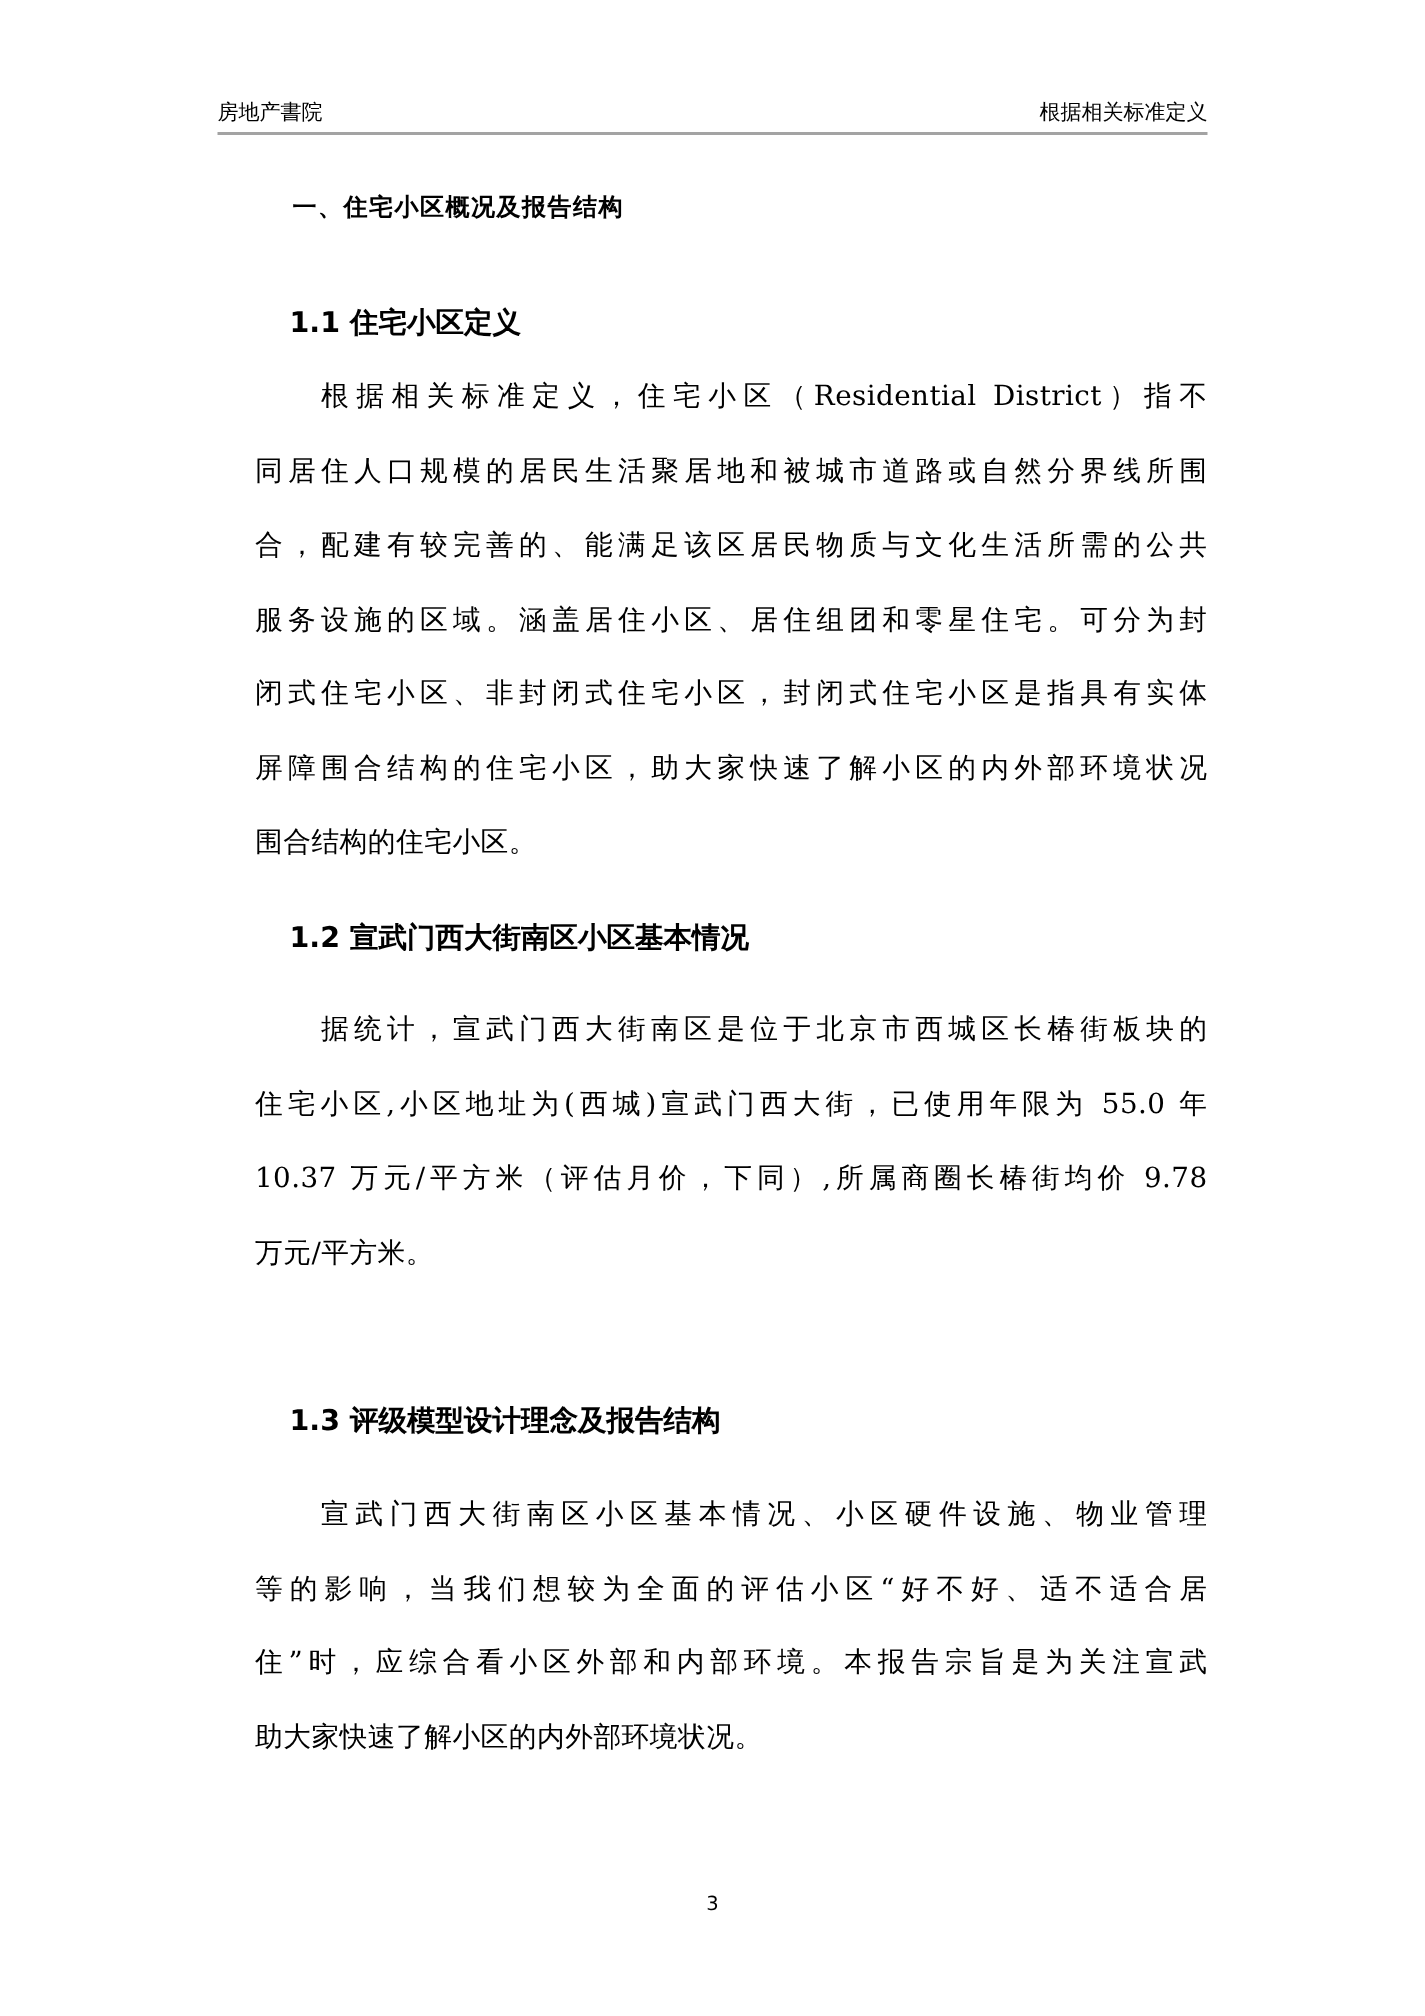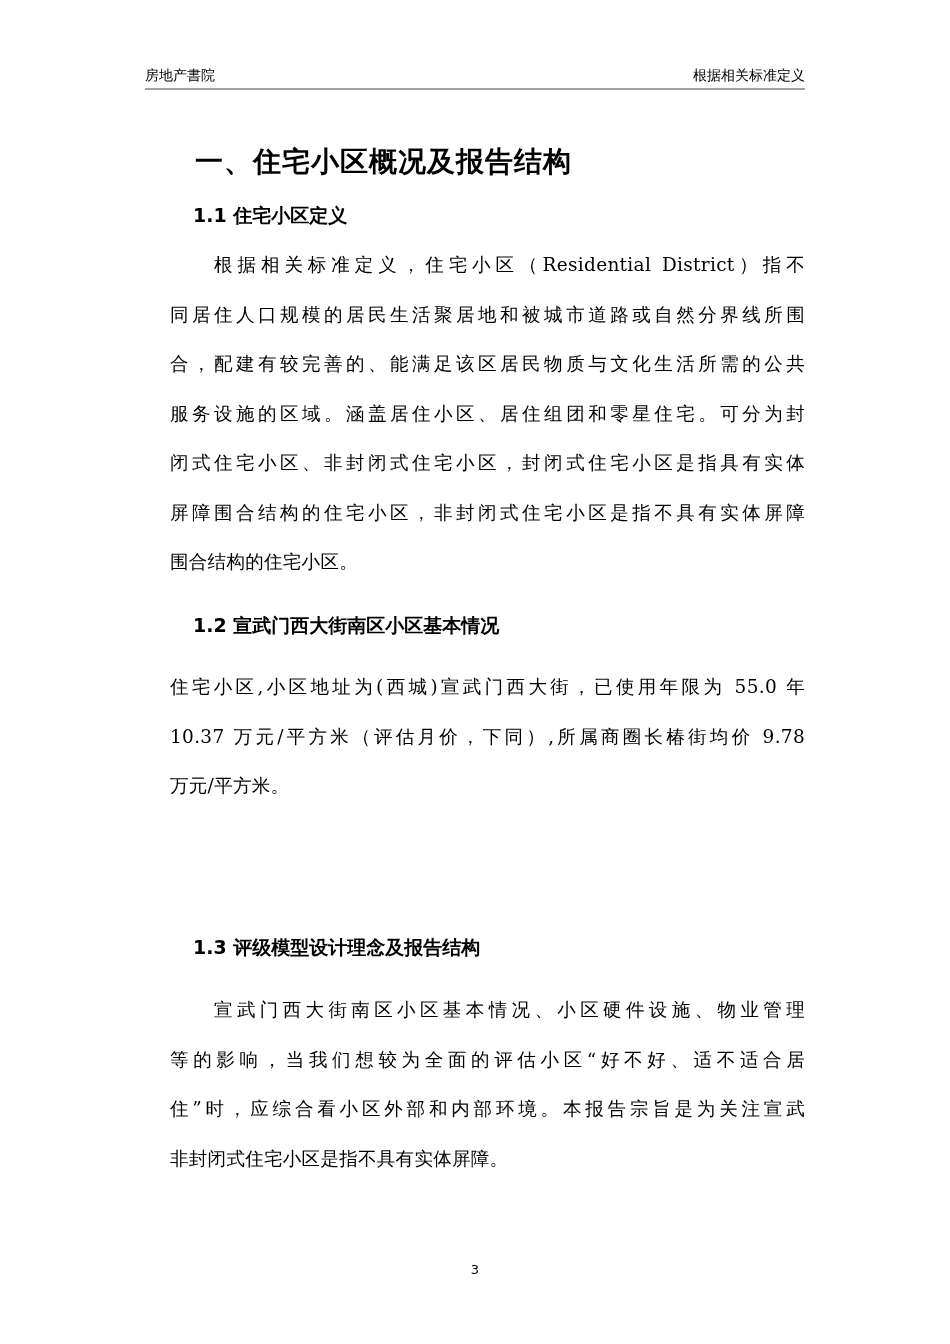--- a/index.html
+++ b/index.html
@@ -26,26 +26,25 @@
       font-size: 14px;
       line-height: 22px;
     }
     .header .left { position: absolute; left: 0; top: 0; }
     .header .right { position: absolute; right: 0; top: 0; }
 
     .h1 {
       position: absolute;
       left: 195px;
       top: 120px;
-      font-size: 28px;
+      font-size: 16px;
       font-weight: bold;
       line-height: 36px;
       letter-spacing: 1px;
       font-family: "DejaVu Sans", "Liberation Sans", sans-serif;
-      margin-top: 24px;
     }
     .h2 {
       position: absolute;
       left: 193px;
       font-size: 19px;
       font-weight: bold;
       line-height: 30px;
       font-family: "DejaVu Sans", "Liberation Sans", sans-serif;
     }
     .para {
@@ -88,32 +87,33 @@
 
 <div class="h1">一、住宅小区概况及报告结构</div>
 
 <div class="h2" style="top:200px;">1.1 住宅小区定义</div>
 <div class="para" style="top:240px;">
   <span class="line first">根据相关标准定义，住宅小区（Residential District）指不</span>
   <span class="line">同居住人口规模的居民生活聚居地和被城市道路或自然分界线所围</span>
   <span class="line">合，配建有较完善的、能满足该区居民物质与文化生活所需的公共</span>
   <span class="line">服务设施的区域。涵盖居住小区、居住组团和零星住宅。可分为封</span>
   <span class="line">闭式住宅小区、非封闭式住宅小区，封闭式住宅小区是指具有实体</span>
-  <span class="line">屏障围合结构的住宅小区，非封闭式住宅小区是指不具有实体屏障</span>
+  <span class="line">屏障围合结构的住宅小区，助大家快速了解小区的内外部环境状况</span>
   <span class="line last">围合结构的住宅小区。</span>
 </div>
 
 <div class="h2" style="top:610px;">1.2 宣武门西大街南区小区基本情况</div>
 <div class="para" style="top:662px;">
+  <span class="line first">据统计，宣武门西大街南区是位于北京市西城区长椿街板块的</span>
   <span class="line">住宅小区,小区地址为(西城)宣武门西大街，已使用年限为 55.0 年</span>
   <span class="line">10.37 万元/平方米（评估月价，下同）,所属商圈长椿街均价 9.78</span>
   <span class="line last">万元/平方米。</span>
 </div>
 
 <div class="h2" style="top:932px;">1.3 评级模型设计理念及报告结构</div>
 <div class="para" style="top:985px;">
   <span class="line first">宣武门西大街南区小区基本情况、小区硬件设施、物业管理</span>
   <span class="line">等的影响，当我们想较为全面的评估小区“好不好、适不适合居</span>
   <span class="line">住”时，应综合看小区外部和内部环境。本报告宗旨是为关注宣武</span>
-  <span class="line last">非封闭式住宅小区是指不具有实体屏障。</span>
+  <span class="line last">助大家快速了解小区的内外部环境状况。</span>
 </div>
 
 <div class="page-number">3</div>
 
 </body></html>

